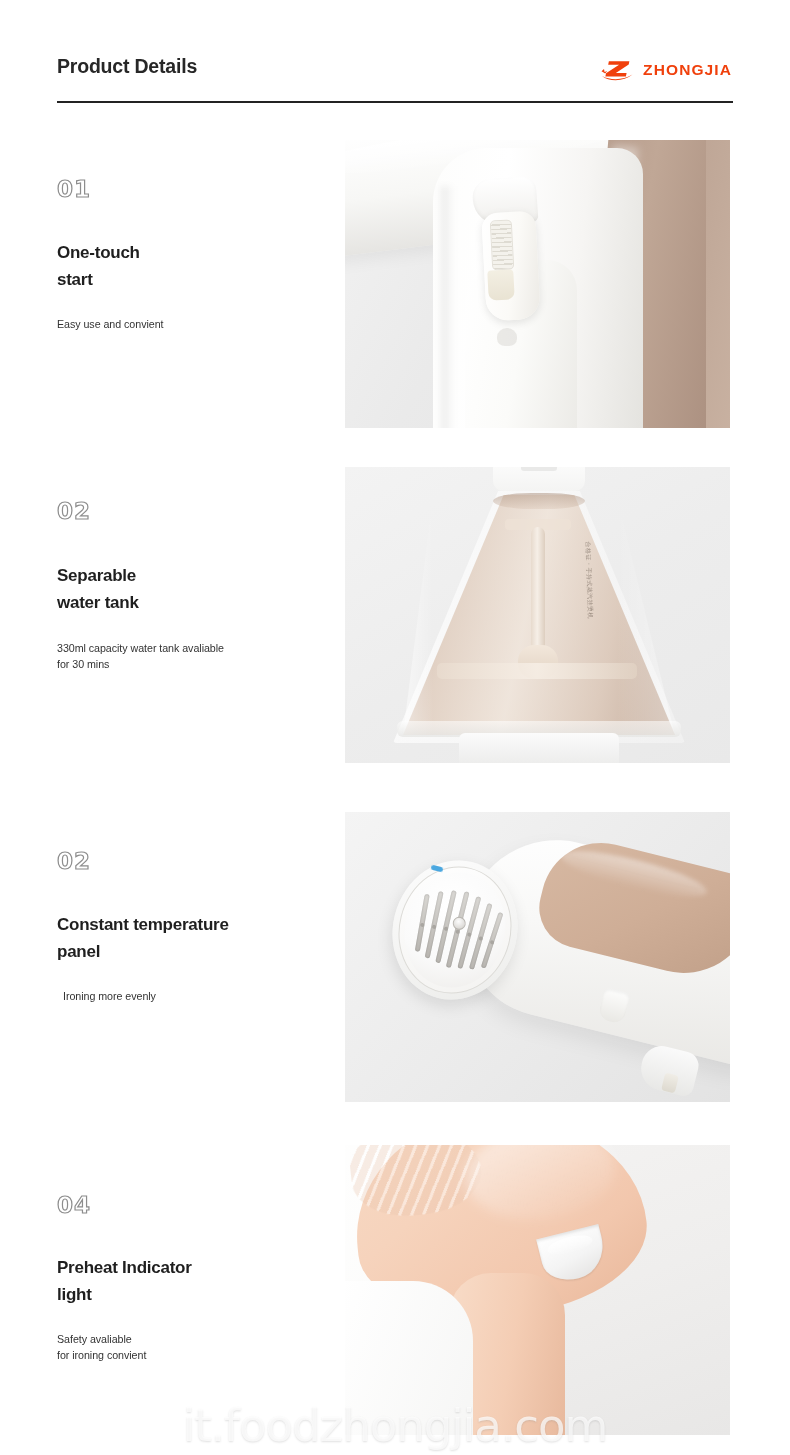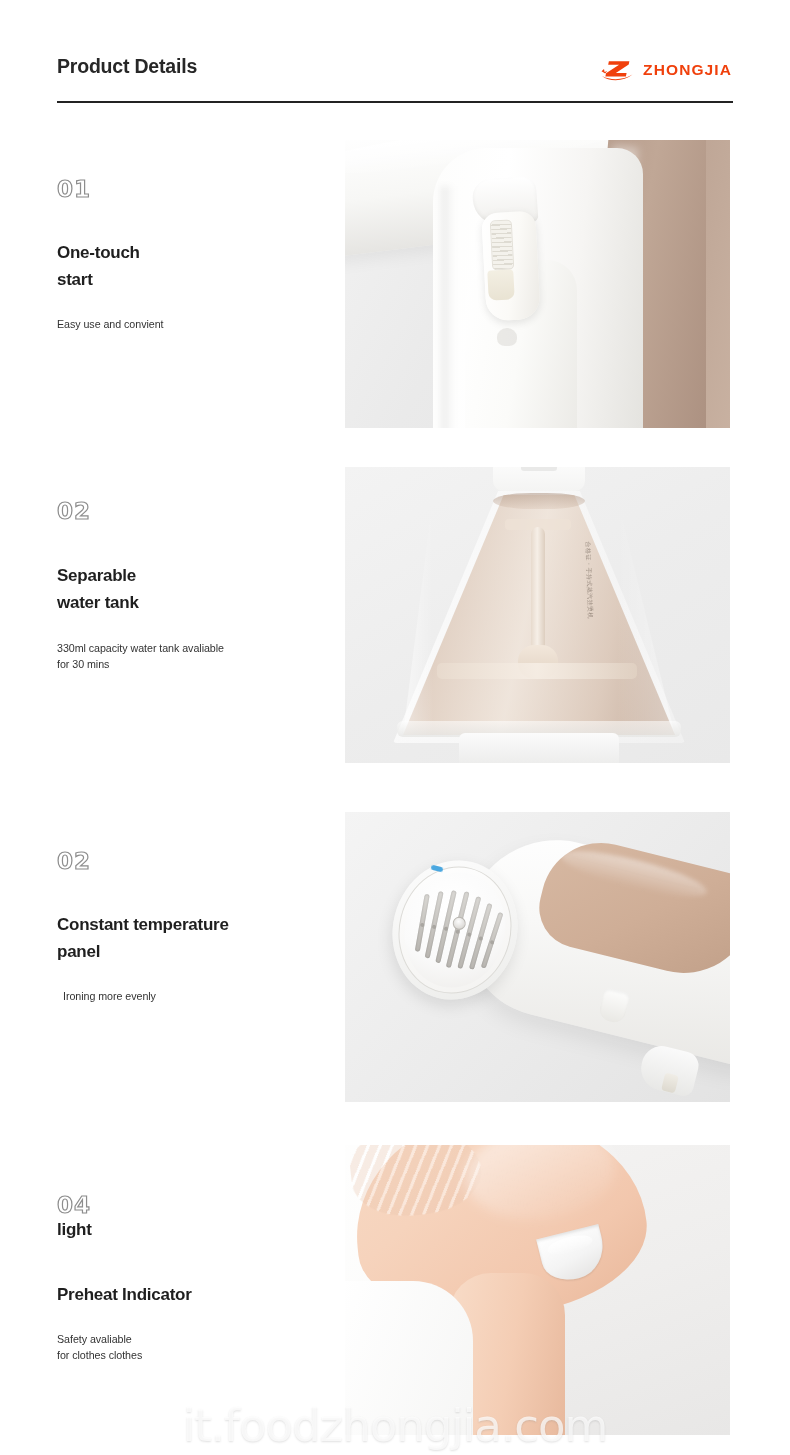--- a/index.html
+++ b/index.html
@@ -366,24 +366,24 @@
           </div>
         <div class="p3-blue"></div>
       </div>
     </div>
   </div>
 
   <div class="section" style="top:1145px; height:290px;">
 
     <div class="sec-text" style="top:49px;">
       <div class="sec-num">04</div>
+      <div class="sec-title" style="margin-top:38px;">Preheat Indicator</div>
       <div class="sec-title">light</div>
-      <div class="sec-title" style="margin-top:38px;">Preheat Indicator</div>
       <div class="sec-desc" style="margin-top:22px;">Safety avaliable</div>
-      <div class="sec-desc">for clothes clothes</div>
+      <div class="sec-desc">for ironing convient</div>
     </div>
 
     <div class="sec-photo" style="top:0; height:290px;">
       <div class="photo-inner">
         <div class="p4-bg"></div>
         <div class="p4-white"></div>
         <div class="p4-head"></div>
         <div class="p4-ridges"></div>
         <div class="p4-headsheen"></div>
         <div class="p4-neck"></div>

